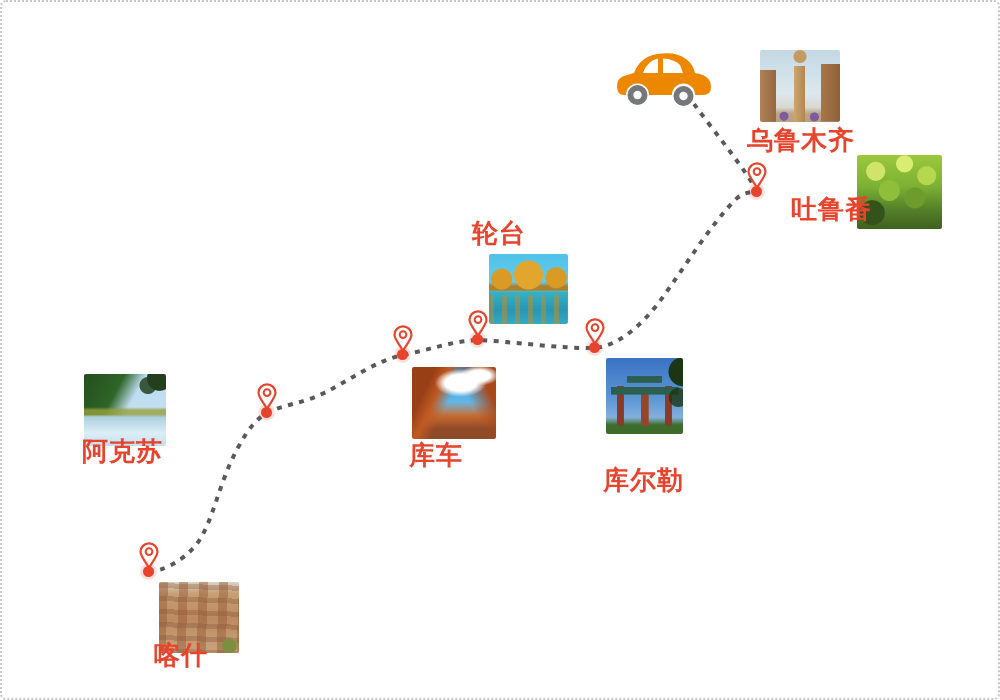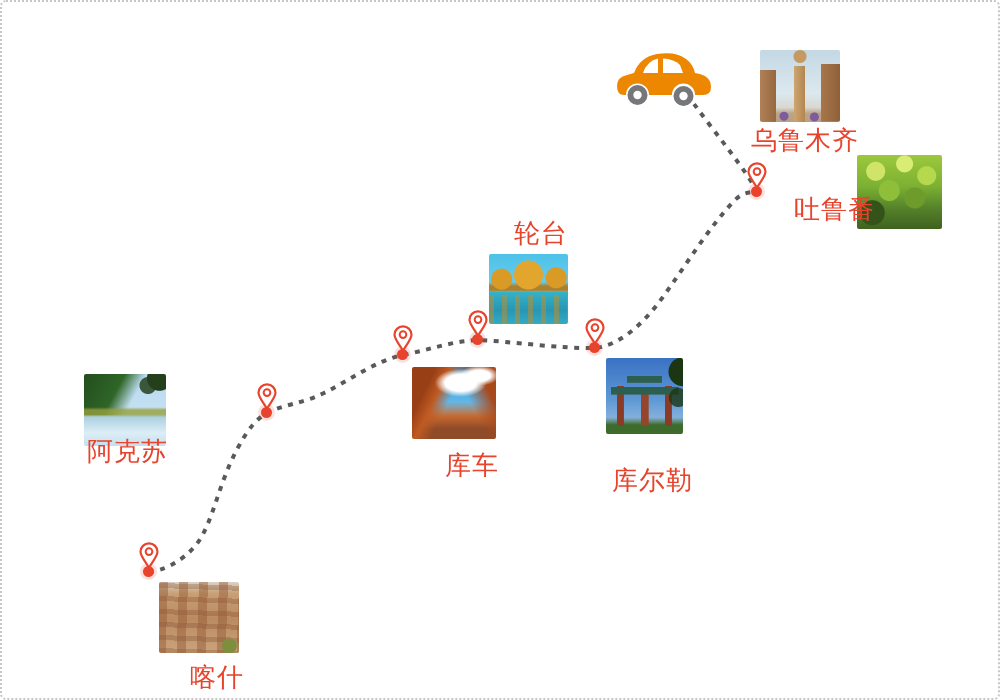--- a/index.html
+++ b/index.html
@@ -15,21 +15,21 @@
   .pin{position:absolute;width:20px;height:27px;z-index:5;}
   .pin path{fill:#fff;stroke:var(--accent-red,#e8432c);stroke-width:2.6;}
   .pin circle{fill:#fff;stroke:var(--accent-red,#e8432c);stroke-width:2.4;}
   .dot{
     position:absolute;width:11px;height:11px;border-radius:50%;z-index:4;
     background:var(--accent-red,#e8432c);
     box-shadow:0 0 0 3px rgba(232,67,44,.16);
   }
   .label{
     position:absolute;z-index:3;color:var(--accent-red,#e8432c);
-    font-size:26px;font-weight:400;letter-spacing:1px;text-align:right;line-height:1.1;
+    font-size:26px;font-weight:700;letter-spacing:1px;text-align:left;line-height:1.1;
     white-space:nowrap;
   }
   .photo{position:absolute;z-index:2;border-radius:2px;}
   .photo-kashgar{
     background:
       radial-gradient(circle at 88% 90%, #7d8f3e 0 7px, rgba(125,143,62,0) 8px),
       repeating-linear-gradient(92deg, rgba(146,88,52,.45) 0 9px, rgba(0,0,0,0) 9px 20px),
       repeating-linear-gradient(2deg, rgba(120,68,40,.28) 0 5px, rgba(0,0,0,0) 5px 13px),
       linear-gradient(180deg,#ddd3c4 0%,#c8a076 16%,#bb8a61 52%,#caa47c 100%);
   }
@@ -126,51 +126,51 @@
     <circle cx="69.5" cy="52" r="4.2" fill="#ffffff"></circle>
   </svg>
 
   <div>
     <svg class="pin" style="left:137px;top:540px" viewBox="0 0 24 32">
       <path d="M12 1.5 C6.2 1.5 1.8 6 1.8 11.6 C1.8 16.3 5.2 19.6 12 30.5 C18.8 19.6 22.2 16.3 22.2 11.6 C22.2 6 17.8 1.5 12 1.5 Z"></path>
         <circle cx="12" cy="11.3" r="4"></circle>
     </svg>
     <div class="dot" style="left:141px;top:564px"></div>
     <div class="photo photo-kashgar" style="left:157px;top:580px;width:80px;height:71px"></div>
-    <div class="label" style="left:152px;top:661px;width:90px">喀什</div>
+    <div class="label" style="left:152px;top:639px;width:90px">喀什</div>
   </div>
 
   <div>
     <svg class="pin" style="left:255px;top:381px" viewBox="0 0 24 32">
       <path d="M12 1.5 C6.2 1.5 1.8 6 1.8 11.6 C1.8 16.3 5.2 19.6 12 30.5 C18.8 19.6 22.2 16.3 22.2 11.6 C22.2 6 17.8 1.5 12 1.5 Z"></path>
         <circle cx="12" cy="11.3" r="4"></circle>
     </svg>
     <div class="dot" style="left:259px;top:405px"></div>
     <div class="photo photo-aksu" style="left:82px;top:372px;width:82px;height:72px"></div>
     <div class="label" style="left:80px;top:435px;width:86px">阿克苏</div>
   </div>
 
   <div>
     <svg class="pin" style="left:391px;top:323px" viewBox="0 0 24 32">
       <path d="M12 1.5 C6.2 1.5 1.8 6 1.8 11.6 C1.8 16.3 5.2 19.6 12 30.5 C18.8 19.6 22.2 16.3 22.2 11.6 C22.2 6 17.8 1.5 12 1.5 Z"></path>
         <circle cx="12" cy="11.3" r="4"></circle>
     </svg>
     <div class="dot" style="left:395px;top:347px"></div>
     <div class="photo photo-kuqa" style="left:410px;top:365px;width:84px;height:72px"></div>
-    <div class="label" style="left:407px;top:449px;width:90px">库车</div>
+    <div class="label" style="left:407px;top:439px;width:90px">库车</div>
   </div>
 
   <div>
     <svg class="pin" style="left:466px;top:308px" viewBox="0 0 24 32">
       <path d="M12 1.5 C6.2 1.5 1.8 6 1.8 11.6 C1.8 16.3 5.2 19.6 12 30.5 C18.8 19.6 22.2 16.3 22.2 11.6 C22.2 6 17.8 1.5 12 1.5 Z"></path>
         <circle cx="12" cy="11.3" r="4"></circle>
     </svg>
     <div class="dot" style="left:470px;top:332px"></div>
     <div class="photo photo-luntai" style="left:487px;top:252px;width:79px;height:70px"></div>
-    <div class="label" style="left:486px;top:217px;width:80px">轮台</div>
+    <div class="label" style="left:470px;top:217px;width:80px">轮台</div>
   </div>
 
   <div>
     <svg class="pin" style="left:583px;top:316px" viewBox="0 0 24 32">
       <path d="M12 1.5 C6.2 1.5 1.8 6 1.8 11.6 C1.8 16.3 5.2 19.6 12 30.5 C18.8 19.6 22.2 16.3 22.2 11.6 C22.2 6 17.8 1.5 12 1.5 Z"></path>
         <circle cx="12" cy="11.3" r="4"></circle>
     </svg>
     <div class="dot" style="left:587px;top:340px"></div>
     <div class="photo photo-korla" style="left:604px;top:356px;width:77px;height:76px"></div>
     <div class="label" style="left:601px;top:464px;width:90px">库尔勒</div>

